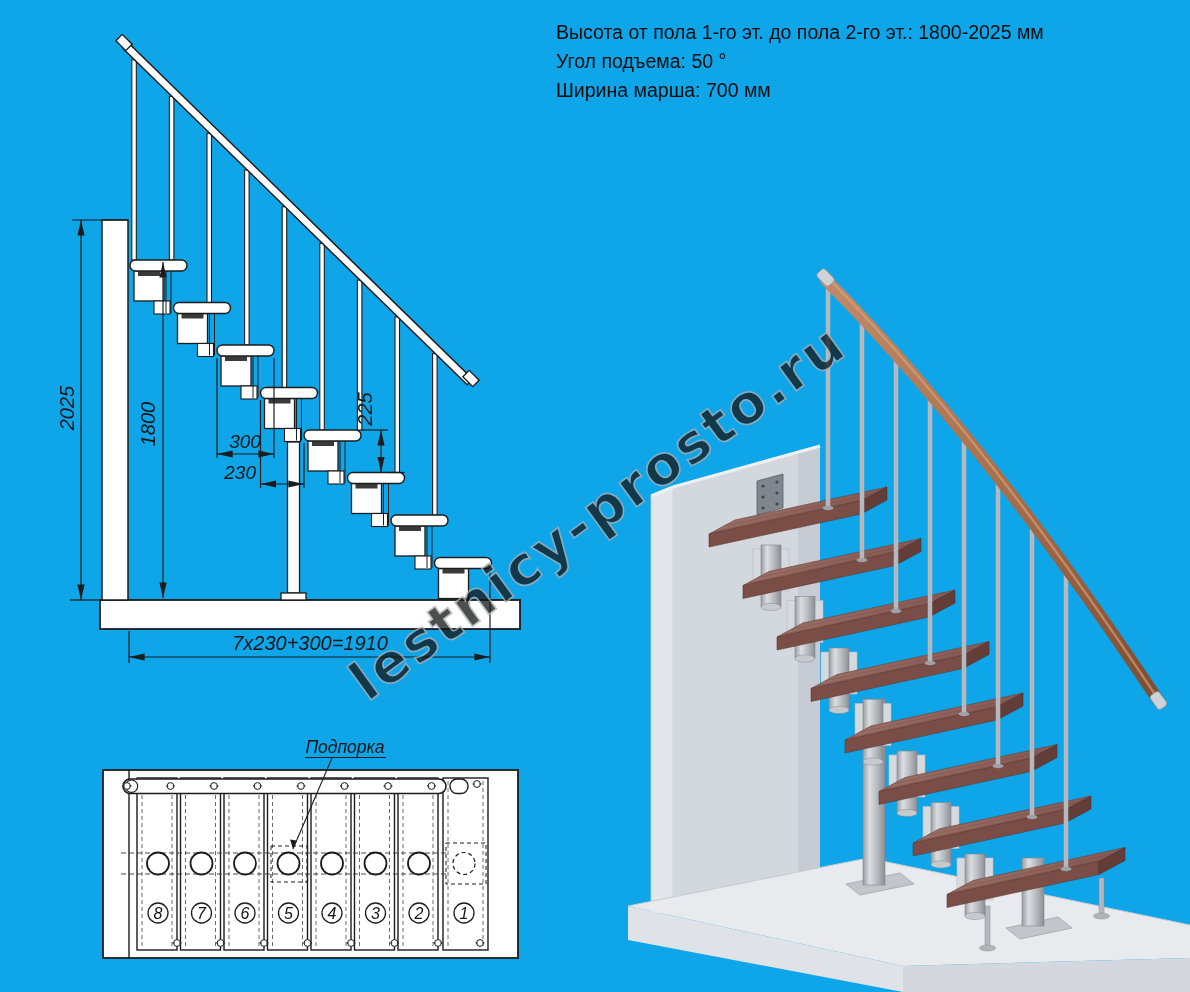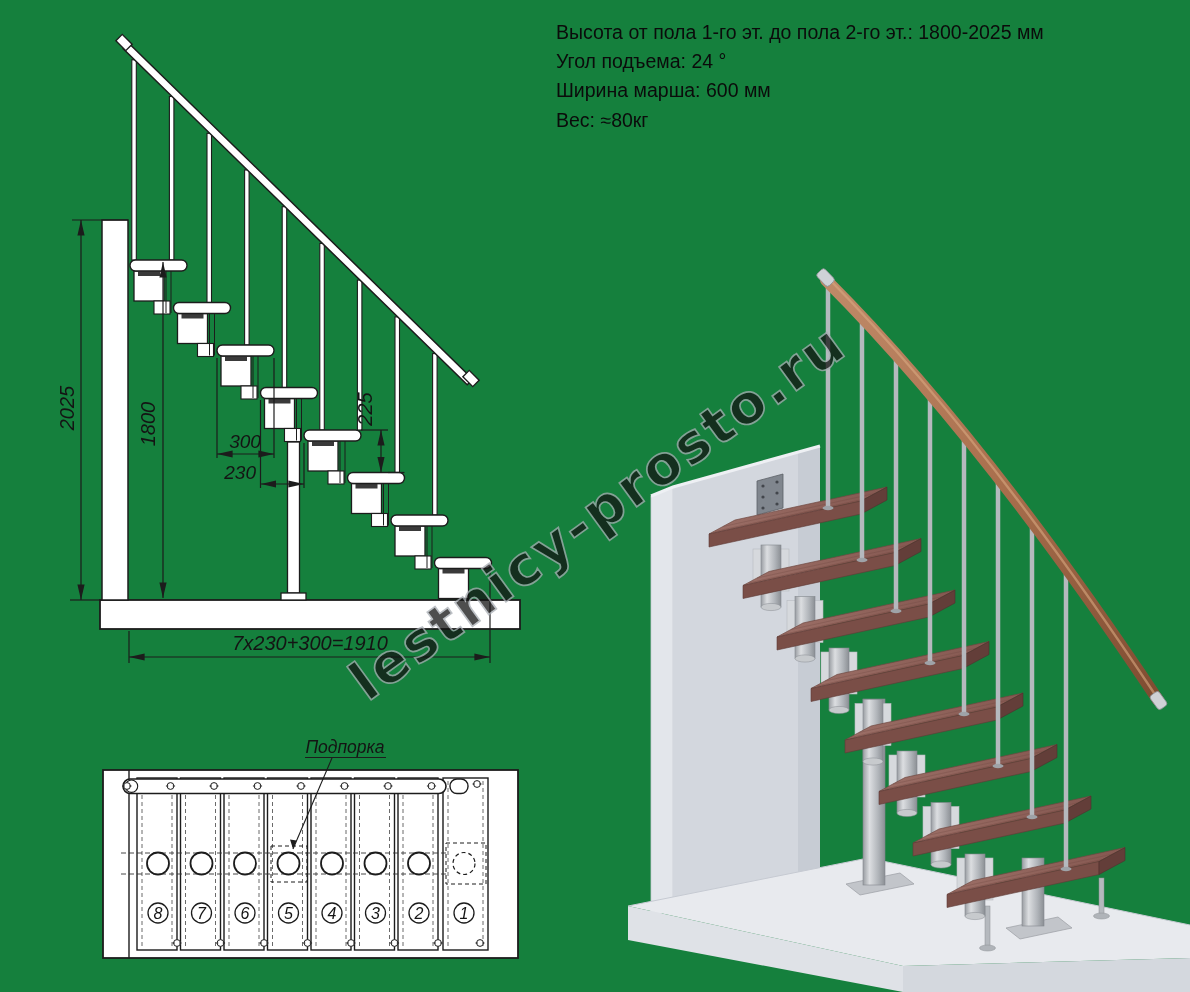--- a/index.html
+++ b/index.html
@@ -1,38 +1,37 @@
 <!DOCTYPE html>
 <html><head>
 <meta charset="utf-8">
 <style>
   html,body{margin:0;padding:0;background:#fff;}
-  .page{position:relative;width:1190px;height:992px;background:#15803d;overflow:hidden;
+  .page{position:relative;width:1190px;height:992px;background:#0ea5e9;overflow:hidden;
         font-family:"Liberation Sans",sans-serif;}
   .layer{position:absolute;pointer-events:none;}
   .specs{position:absolute;left:556px;top:18px;width:600px;color:#0b0b0b;
          font-size:19.5px;line-height:29.2px;}
   .specs p{margin:0;white-space:nowrap;}
   svg text{fill:#141414;}
   .dim{font-family:"Liberation Sans",sans-serif;font-style:italic;font-size:20px;}
   .dimsmall{font-family:"Liberation Sans",sans-serif;font-style:italic;font-size:19px;}
   .plannum{font-family:"Liberation Sans",sans-serif;font-style:italic;font-size:16px;}
   .planlabel{font-family:"Liberation Sans",sans-serif;font-style:italic;font-size:17.5px;}
   .wm{font-family:"DejaVu Sans",sans-serif;font-weight:bold;font-size:54px;letter-spacing:3px;}
 </style>
 </head>
 <body>
 
 <div class="page">
 
   <div class="specs">
     <p>Высота от пола 1-го эт. до пола 2-го эт.: 1800-2025 мм</p>
-    <p>Угол подъема: 24 °</p>
-    <p>Ширина марша: 600 мм</p>
-    <p>Вес: ≈80кг</p>
+    <p>Угол подъема: 50 °</p>
+    <p>Ширина марша: 700 мм</p>
   </div>
 
   <svg class="layer" style="left:0;top:0" width="560" height="700" viewBox="0 0 560 700">
     <defs>
       <marker id="arr" viewBox="0 0 13 6" refX="13" refY="3" markerWidth="13" markerHeight="6" orient="auto-start-reverse">
           <path d="M0,0 L13,3 L0,6 Z" fill="#1c1c1c"></path>
         </marker>
       <g id="svstep">
         <rect x="4" y="11" width="30" height="30" fill="#fff" stroke="#1c1c1c" stroke-width="1.3"></rect>
         <rect x="24" y="41" width="16" height="13" fill="#fff" stroke="#1c1c1c" stroke-width="1.1"></rect>

